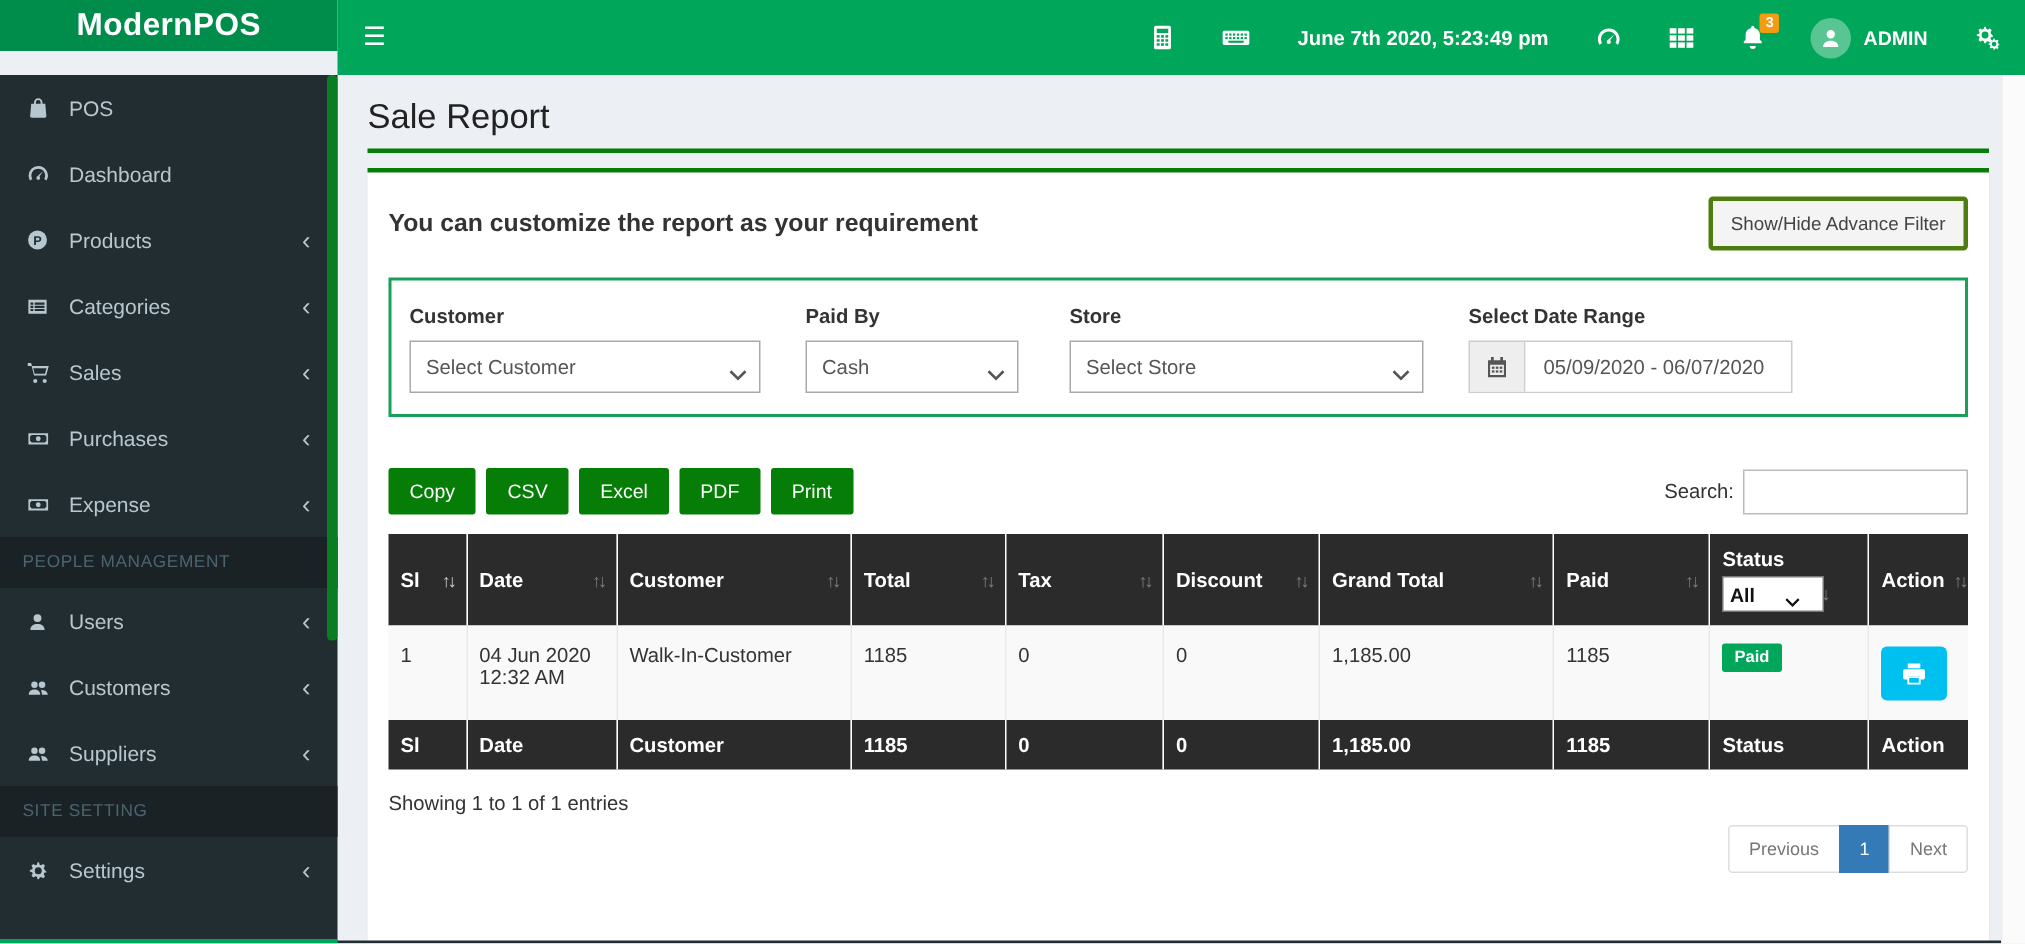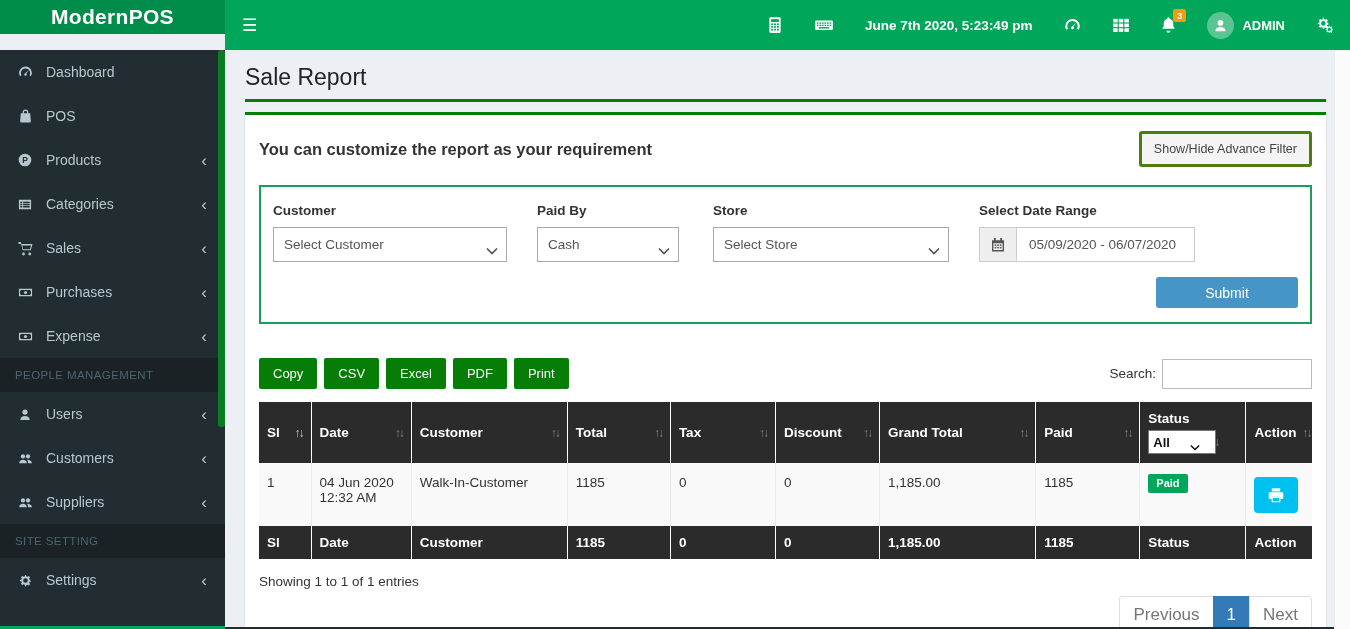--- a/index.html
+++ b/index.html
@@ -86,21 +86,21 @@
       appearance:none; -webkit-appearance:none; font-family:inherit; font-weight:bold; }
   .status-select-wrap .sel-caret { right:4px; top:9px; }
   table.report tbody td { background:#f9f9f9; color:#333; font-size:13.5px; padding:12px 8px; border-left:1px solid #e9e9e9; vertical-align:top; height:63px; }
   table.report tbody td:first-child { border-left:0; }
   .badge-paid { display:inline-block; background:#00a65a; color:#fff; font-size:11px; font-weight:bold; padding:3px 8px 4px; border-radius:2px; margin-top:-6px; }
   .btn-print { width:44px; height:36px; background:#00c0ef; border:0; border-radius:4px; color:#fff; cursor:pointer; display:flex; align-items:center; justify-content:center; margin-top:2px; }
 
   .table-bottom { display:flex; align-items:flex-start; justify-content:space-between; margin-top:15px; }
   .summary { font-size:13.5px; color:#333; }
   .pagination { display:flex; margin-top:22px; }
-  .page-btn { border:1px solid #ddd; background:#fff; color:#767676; font-size:17px; padding:8px 13px; cursor:pointer; margin-left:-1px; text-decoration:none; }
+  .page-btn { border:1px solid #ddd; background:#fff; color:#767676; font-size:12px; padding:8px 13px; cursor:pointer; margin-left:-1px; text-decoration:none; }
   .page-btn.first { border-radius:3px 0 0 3px; margin-left:0; }
   .page-btn.last { border-radius:0 3px 3px 0; }
   .page-btn.active { background:#337ab7; border-color:#337ab7; color:#fff; }
 </style>
 </head>
 <body>
 
 <div class="app">
 
   <div class="topbar">
@@ -192,35 +192,35 @@
               </g>
             </svg>
         </span>
       </div>
     </div>
   </div>
 
   <div class="sidebar">
     <div class="side-item">
       <span class="si-ic">
+          <svg width="15" height="16" viewBox="0 0 16 16" fill="currentColor">
+            <path d="M5 5V4a3 3 0 0 1 6 0v1h2l.7 8.2a1.5 1.5 0 0 1-1.5 1.8H3.8a1.5 1.5 0 0 1-1.5-1.8L3 5h2zm1.3 0h3.4V4a1.7 1.7 0 0 0-3.4 0v1z"></path>
+          </svg>
+        </span>
+      <span>POS</span>
+    </div>
+    <div class="side-item">
+      <span class="si-ic">
           <svg width="17" height="16" viewBox="0 0 16 16" fill="currentColor">
             <path d="M8 2.6A6.4 6.4 0 0 0 1.6 9c0 1.2.33 2.3.9 3.25l1.5-.95A4.6 4.6 0 1 1 12 11.3l1.5.95A6.4 6.4 0 0 0 8 2.6z"></path>
             <circle cx="8" cy="10.6" r="1.25"></circle>
             <path d="M8.5 10 11.4 6 7.6 9.3z"></path>
           </svg>
         </span>
       <span>Dashboard</span>
-    </div>
-    <div class="side-item">
-      <span class="si-ic">
-          <svg width="15" height="16" viewBox="0 0 16 16" fill="currentColor">
-            <path d="M5 5V4a3 3 0 0 1 6 0v1h2l.7 8.2a1.5 1.5 0 0 1-1.5 1.8H3.8a1.5 1.5 0 0 1-1.5-1.8L3 5h2zm1.3 0h3.4V4a1.7 1.7 0 0 0-3.4 0v1z"></path>
-          </svg>
-        </span>
-      <span>POS</span>
     </div>
     <div class="side-item">
       <span class="si-ic">
           <svg width="16" height="16" viewBox="0 0 16 16">
             <circle cx="8" cy="8" r="6.3" fill="currentColor"></circle>
             <text x="8" y="11" font-size="8.5" font-weight="bold" text-anchor="middle" fill="#222d32" font-family="Liberation Sans, sans-serif">P</text>
           </svg>
         </span>
       <span>Products</span>
       <span class="chev">‹</span>
@@ -372,23 +372,20 @@
                       <rect x="4.6" y="9.9" width="1.7" height="1.5"></rect>
                       <rect x="7.2" y="9.9" width="1.7" height="1.5"></rect>
                       <rect x="9.8" y="9.9" width="1.7" height="1.5"></rect>
                     </g>
                   </svg>
                 </span>
               <input class="date-input" type="text" value="05/09/2020 - 06/07/2020" style="">
             </div>
           </div>
         </div>
-        <div class="submit-row">
-          <button class="btn-submit">Submit</button>
-        </div>
       </div>
 
       <div class="toolbar">
         <button class="btn-export">Copy</button>
         <button class="btn-export">CSV</button>
         <button class="btn-export">Excel</button>
         <button class="btn-export">PDF</button>
         <button class="btn-export">Print</button>
         <div class="search-box">
           <label>Search:</label>

